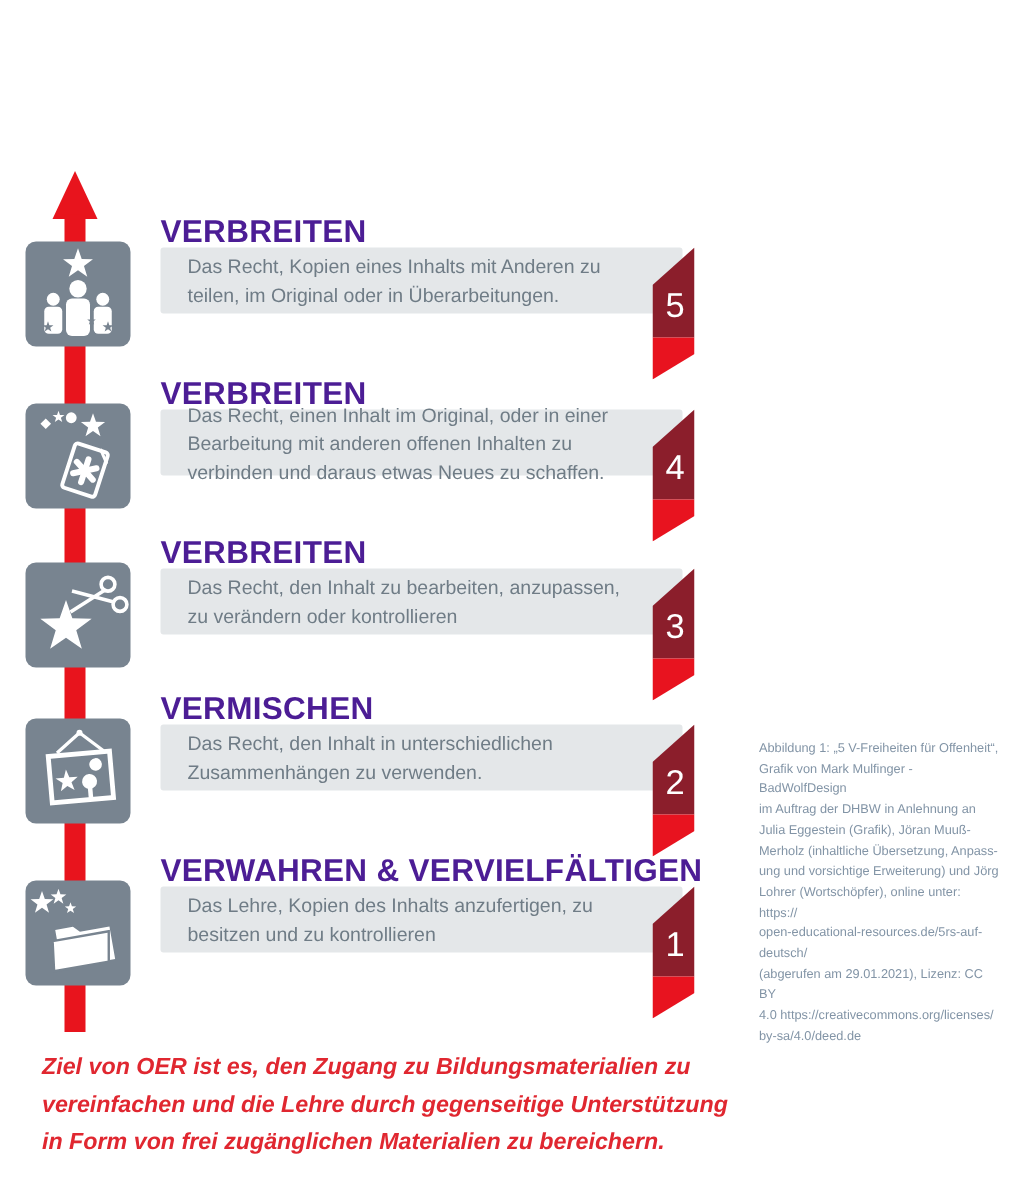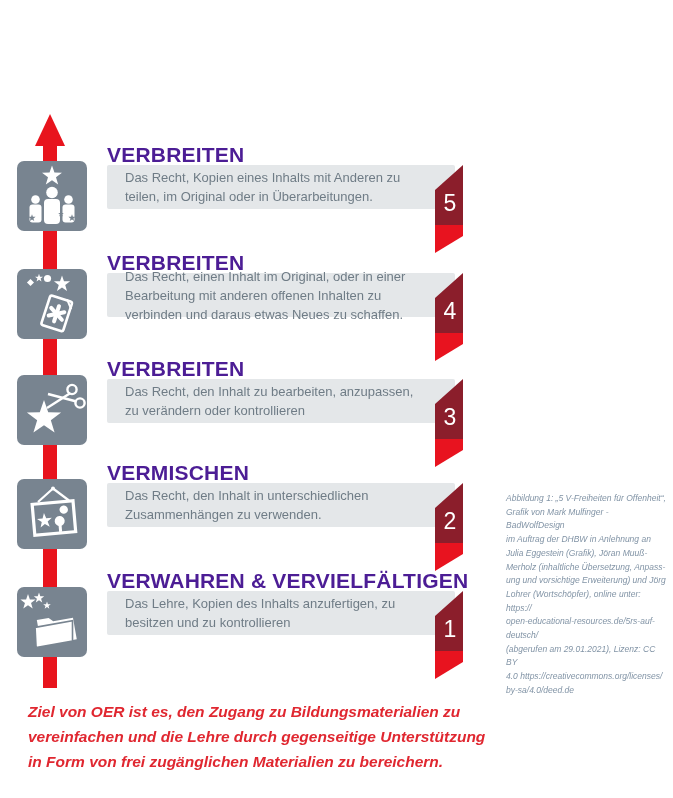--- a/index.html
+++ b/index.html
@@ -24,21 +24,21 @@
   .section-title{position:absolute;left:0;top:0;font-size:21px;font-weight:bold;
                  color:#4c1d95;letter-spacing:0.2px;white-space:nowrap;}
   .section-box{position:absolute;left:0;top:22px;width:316px;height:44px;
                padding:0 14px 0 18px;background:#e4e7e9;border-radius:2px;
                display:flex;align-items:center;font-size:13px;line-height:19px;
                color:#6f7c86;white-space:pre-line;z-index:1;}
   .ribbon{position:absolute;left:328px;top:22px;width:28px;height:88px;z-index:3;}
   .ribbon text{font-family:"Liberation Sans",sans-serif;font-size:23px;fill:#ffffff;}
 
   .caption{position:absolute;left:506px;top:492px;width:162px;font-size:8.5px;
-           font-style:italic;color:#8294a6;line-height:13.7px;white-space:pre-line;}
+           color:#8294a6;line-height:13.7px;white-space:pre-line;}
   .goal-text{position:absolute;left:28px;top:699px;width:620px;font-size:15.5px;
              font-weight:bold;font-style:italic;color:#e02730;line-height:25px;
              white-space:pre-line;}
   .defs-holder{position:absolute;width:0;height:0;overflow:hidden;}
 </style>
 </head>
 <body>
 
 <div id="canvas">
 

